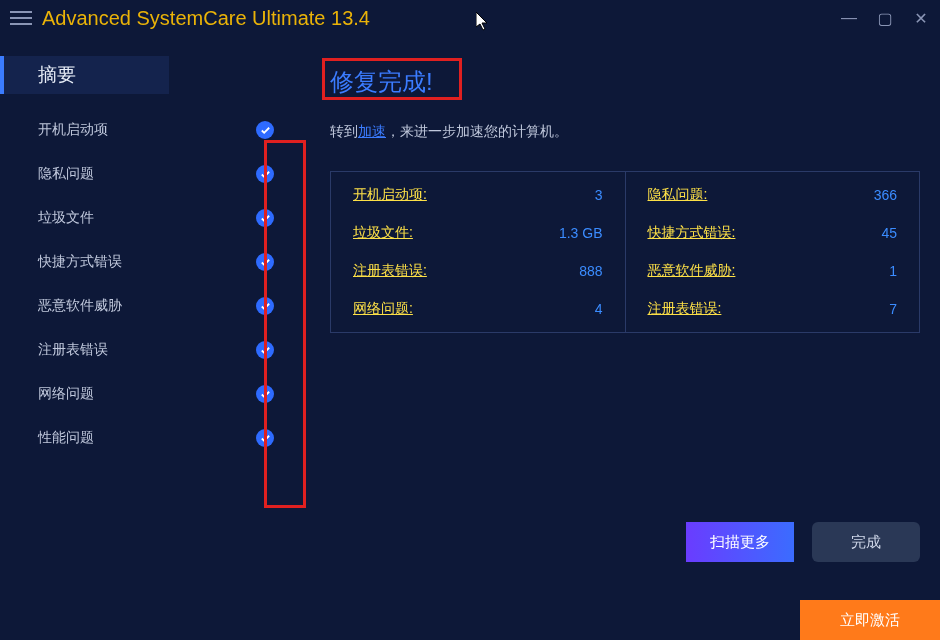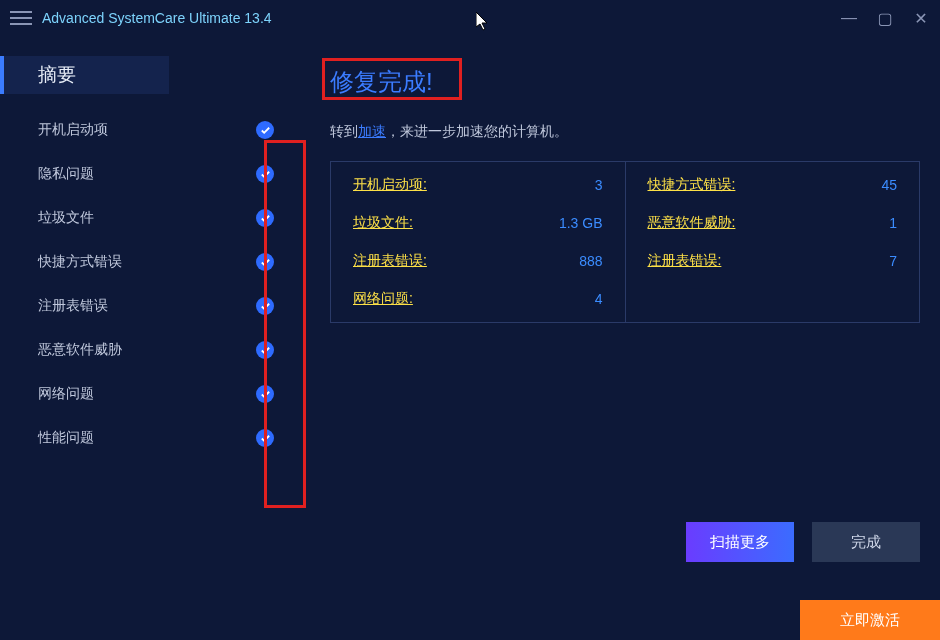--- a/index.html
+++ b/index.html
@@ -22,22 +22,22 @@
     .hamburger {
       width: 22px; height: 22px;
       margin-right: 10px;
       display: flex; flex-direction: column; justify-content: center; gap: 4px;
       cursor: pointer;
     }
     .hamburger span {
       display: block; height: 2px; background: #8a95b5;
     }
     .title-text {
-      font-size: 14px;
-      color: #7dd3fc;
+      font-size: 20px;
+      color: #eab308;
       flex: 1;
     }
     .window-controls {
       display: flex; gap: 18px; align-items: center;
       color: #8a95b5;
       font-size: 16px;
     }
     .window-controls span { cursor: pointer; width: 18px; text-align: center; }
     .main {
       display: flex;
@@ -109,21 +109,21 @@
     .red-box-headline {
       position: absolute;
       border: 3px solid #e02020;
       left: 12px; top: 22px;
       width: 140px; height: 42px;
       pointer-events: none;
     }
     .subline {
       font-size: 14px;
       color: #c0c8dc;
-      margin-bottom: 20px;
+      margin-bottom: 30px;
     }
     .subline a {
       color: #3b7cff;
       text-decoration: underline;
     }
     .stats-grid {
       border: 1px solid #2a3a68;
       display: flex;
     }
     .stats-col {
@@ -156,20 +156,21 @@
       font-size: 15px;
       cursor: pointer;
     }
     .btn-primary {
       background: linear-gradient(90deg, #6a3cff, #3b6cff);
       color: #fff;
     }
     .btn-secondary {
       background: #2a3856;
       color: #d0d8ea;
+      border-radius: 6px;
     }
     .activate-btn {
       position: absolute;
       bottom: 0; right: 0;
       width: 140px; height: 40px;
       background: #ff7a1a;
       color: #fff;
       display: flex;
       align-items: center;
       justify-content: center;
@@ -232,29 +233,29 @@
       </div>
       <div class="sidebar-item">
         <span>快捷方式错误</span>
         <span class="check-icon">
             <svg viewBox="0 0 12 12">
               <path d="M2 6l2.5 2.5L10 3" stroke="#fff" stroke-width="2" fill="none"></path>
             </svg>
           </span>
       </div>
       <div class="sidebar-item">
+        <span>恶意软件威胁</span>
+        <span class="check-icon">
+            <svg viewBox="0 0 12 12">
+              <path d="M2 6l2.5 2.5L10 3" stroke="#fff" stroke-width="2" fill="none"></path>
+            </svg>
+          </span>
+      </div>
+      <div class="sidebar-item">
         <span>注册表错误</span>
-        <span class="check-icon">
-            <svg viewBox="0 0 12 12">
-              <path d="M2 6l2.5 2.5L10 3" stroke="#fff" stroke-width="2" fill="none"></path>
-            </svg>
-          </span>
-      </div>
-      <div class="sidebar-item">
-        <span>恶意软件威胁</span>
         <span class="check-icon">
             <svg viewBox="0 0 12 12">
               <path d="M2 6l2.5 2.5L10 3" stroke="#fff" stroke-width="2" fill="none"></path>
             </svg>
           </span>
       </div>
       <div class="sidebar-item">
         <span>网络问题</span>
         <span class="check-icon">
             <svg viewBox="0 0 12 12">
@@ -295,20 +296,24 @@
           <span class="stat-label">注册表错误:</span>
           <span class="stat-value">888</span>
         </div>
         <div class="stat-row">
           <span class="stat-label">网络问题:</span>
           <span class="stat-value">4</span>
         </div>
       </div>
       <div class="stats-col">
         <div class="stat-row">
+          <span class="stat-label">隐私问题:</span>
+          <span class="stat-value">366</span>
+        </div>
+        <div class="stat-row">
           <span class="stat-label">快捷方式错误:</span>
           <span class="stat-value">45</span>
         </div>
         <div class="stat-row">
           <span class="stat-label">恶意软件威胁:</span>
           <span class="stat-value">1</span>
         </div>
         <div class="stat-row">
           <span class="stat-label">注册表错误:</span>
           <span class="stat-value">7</span>

